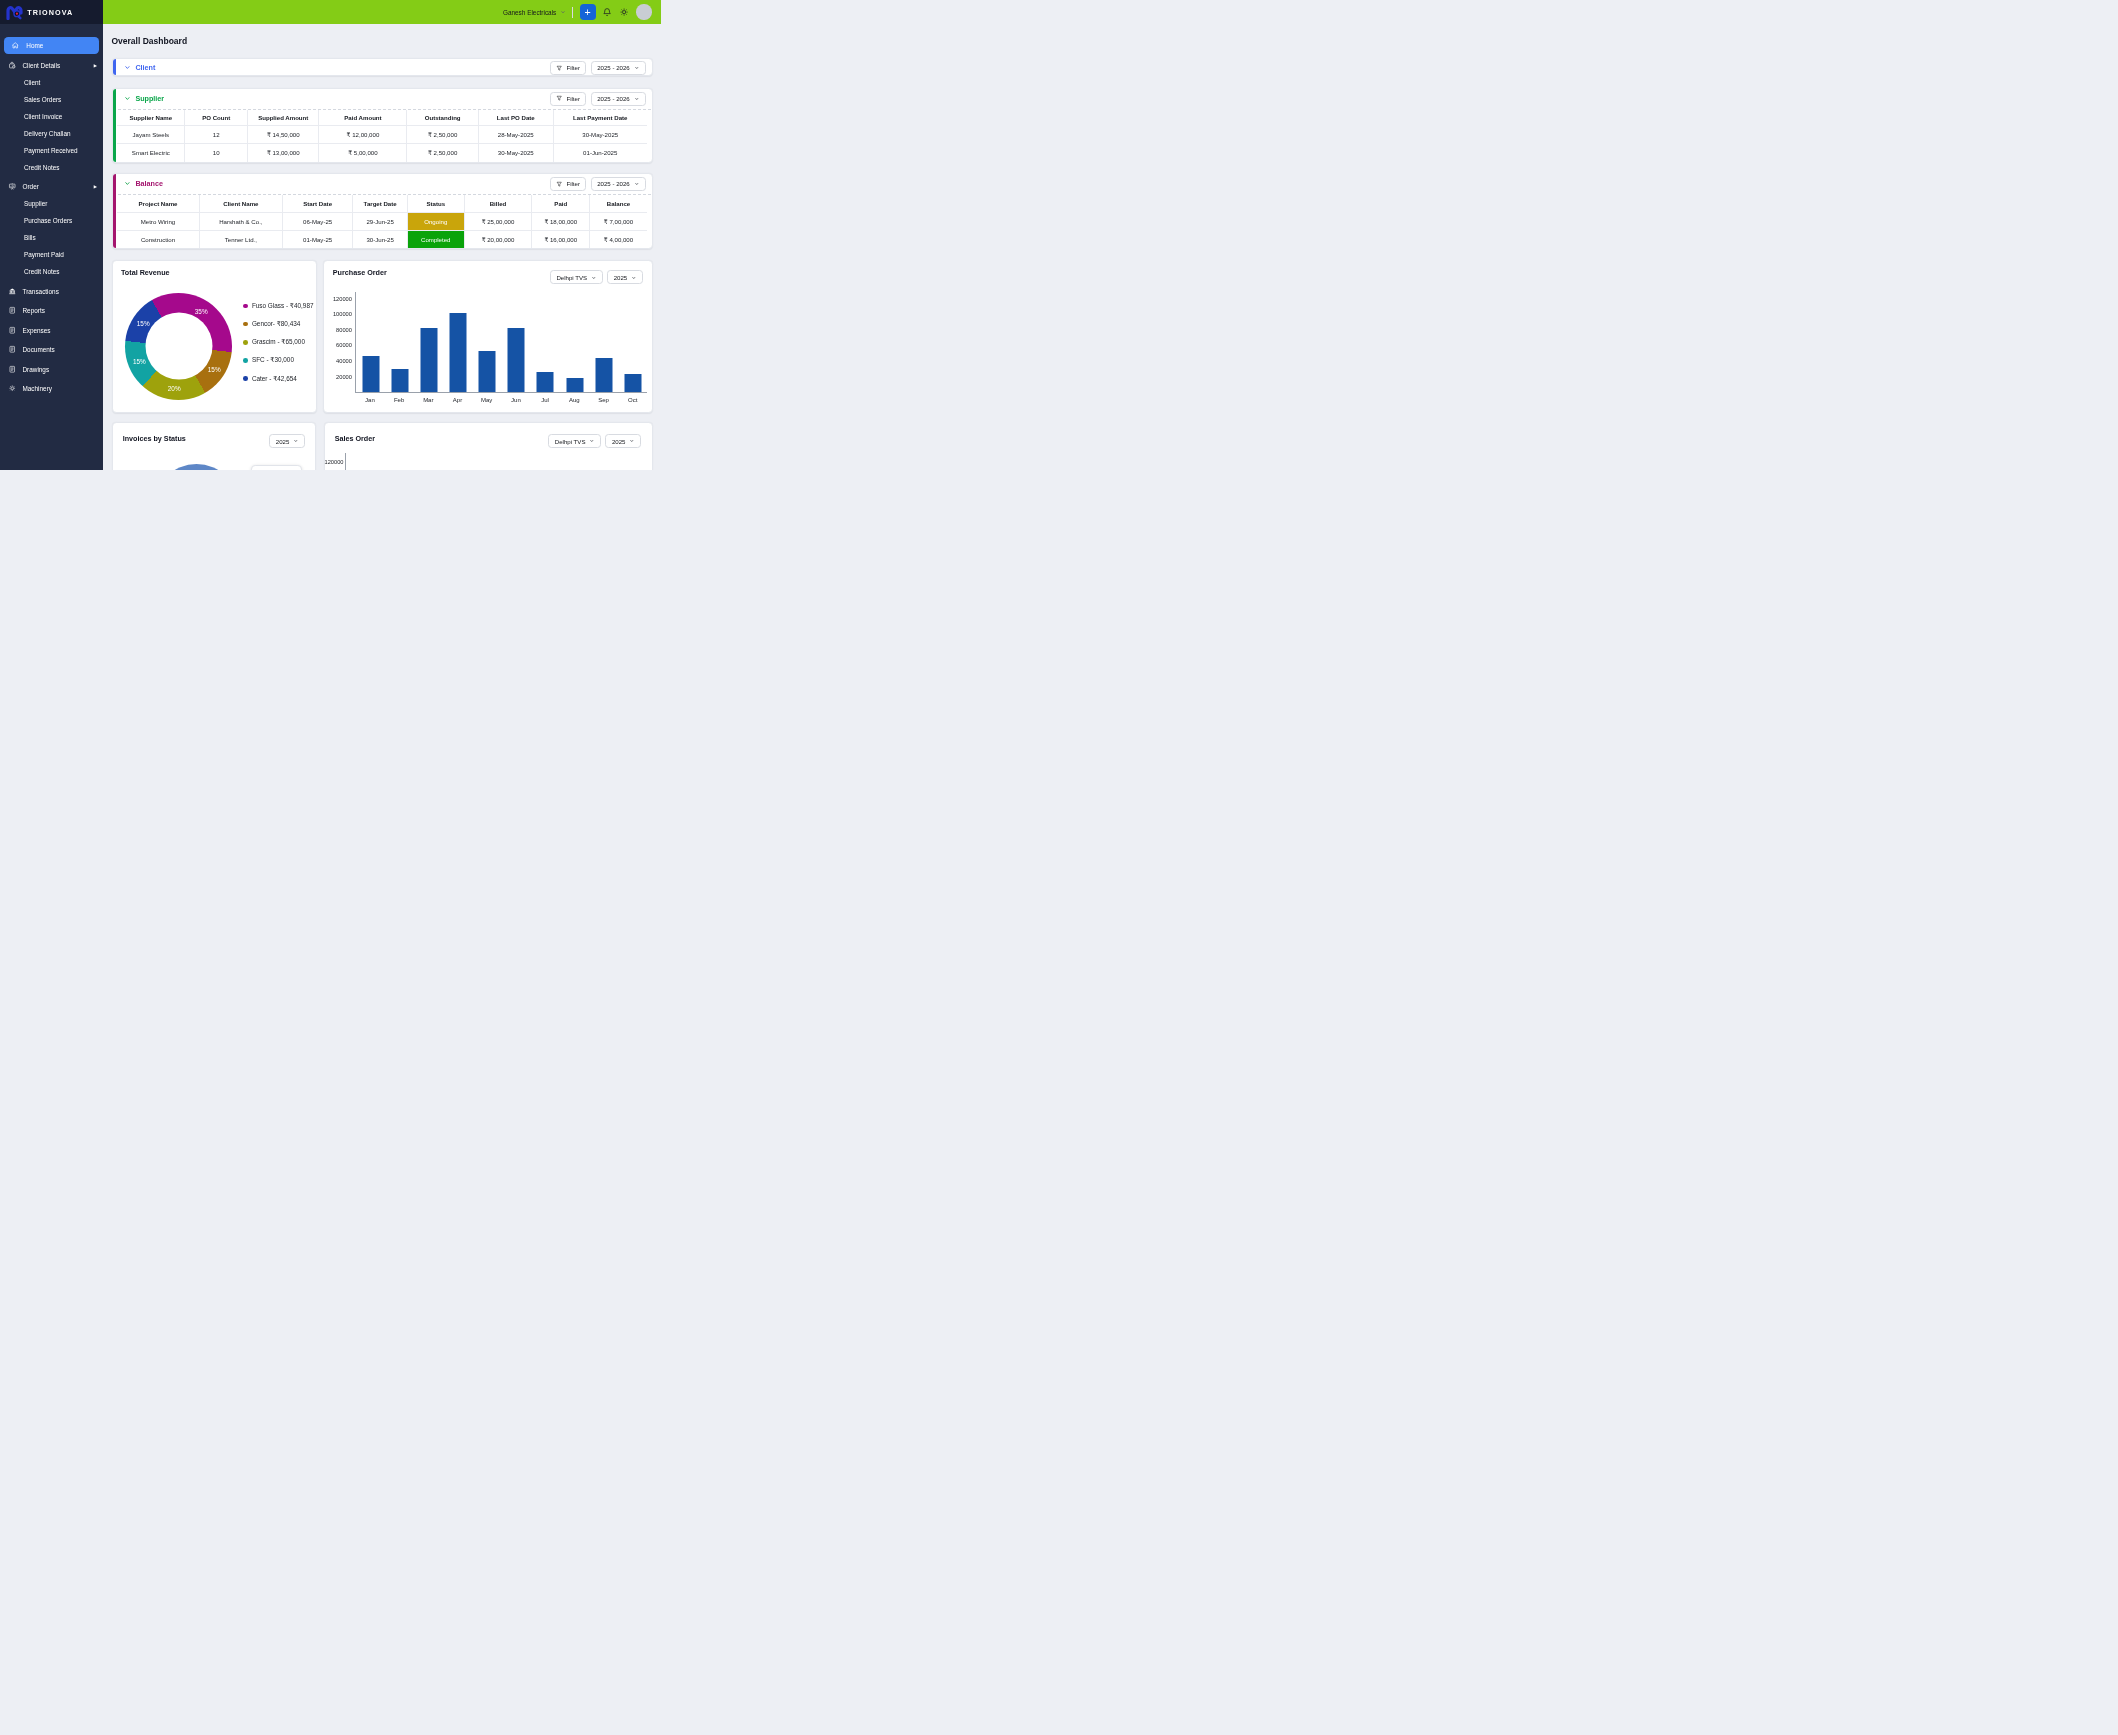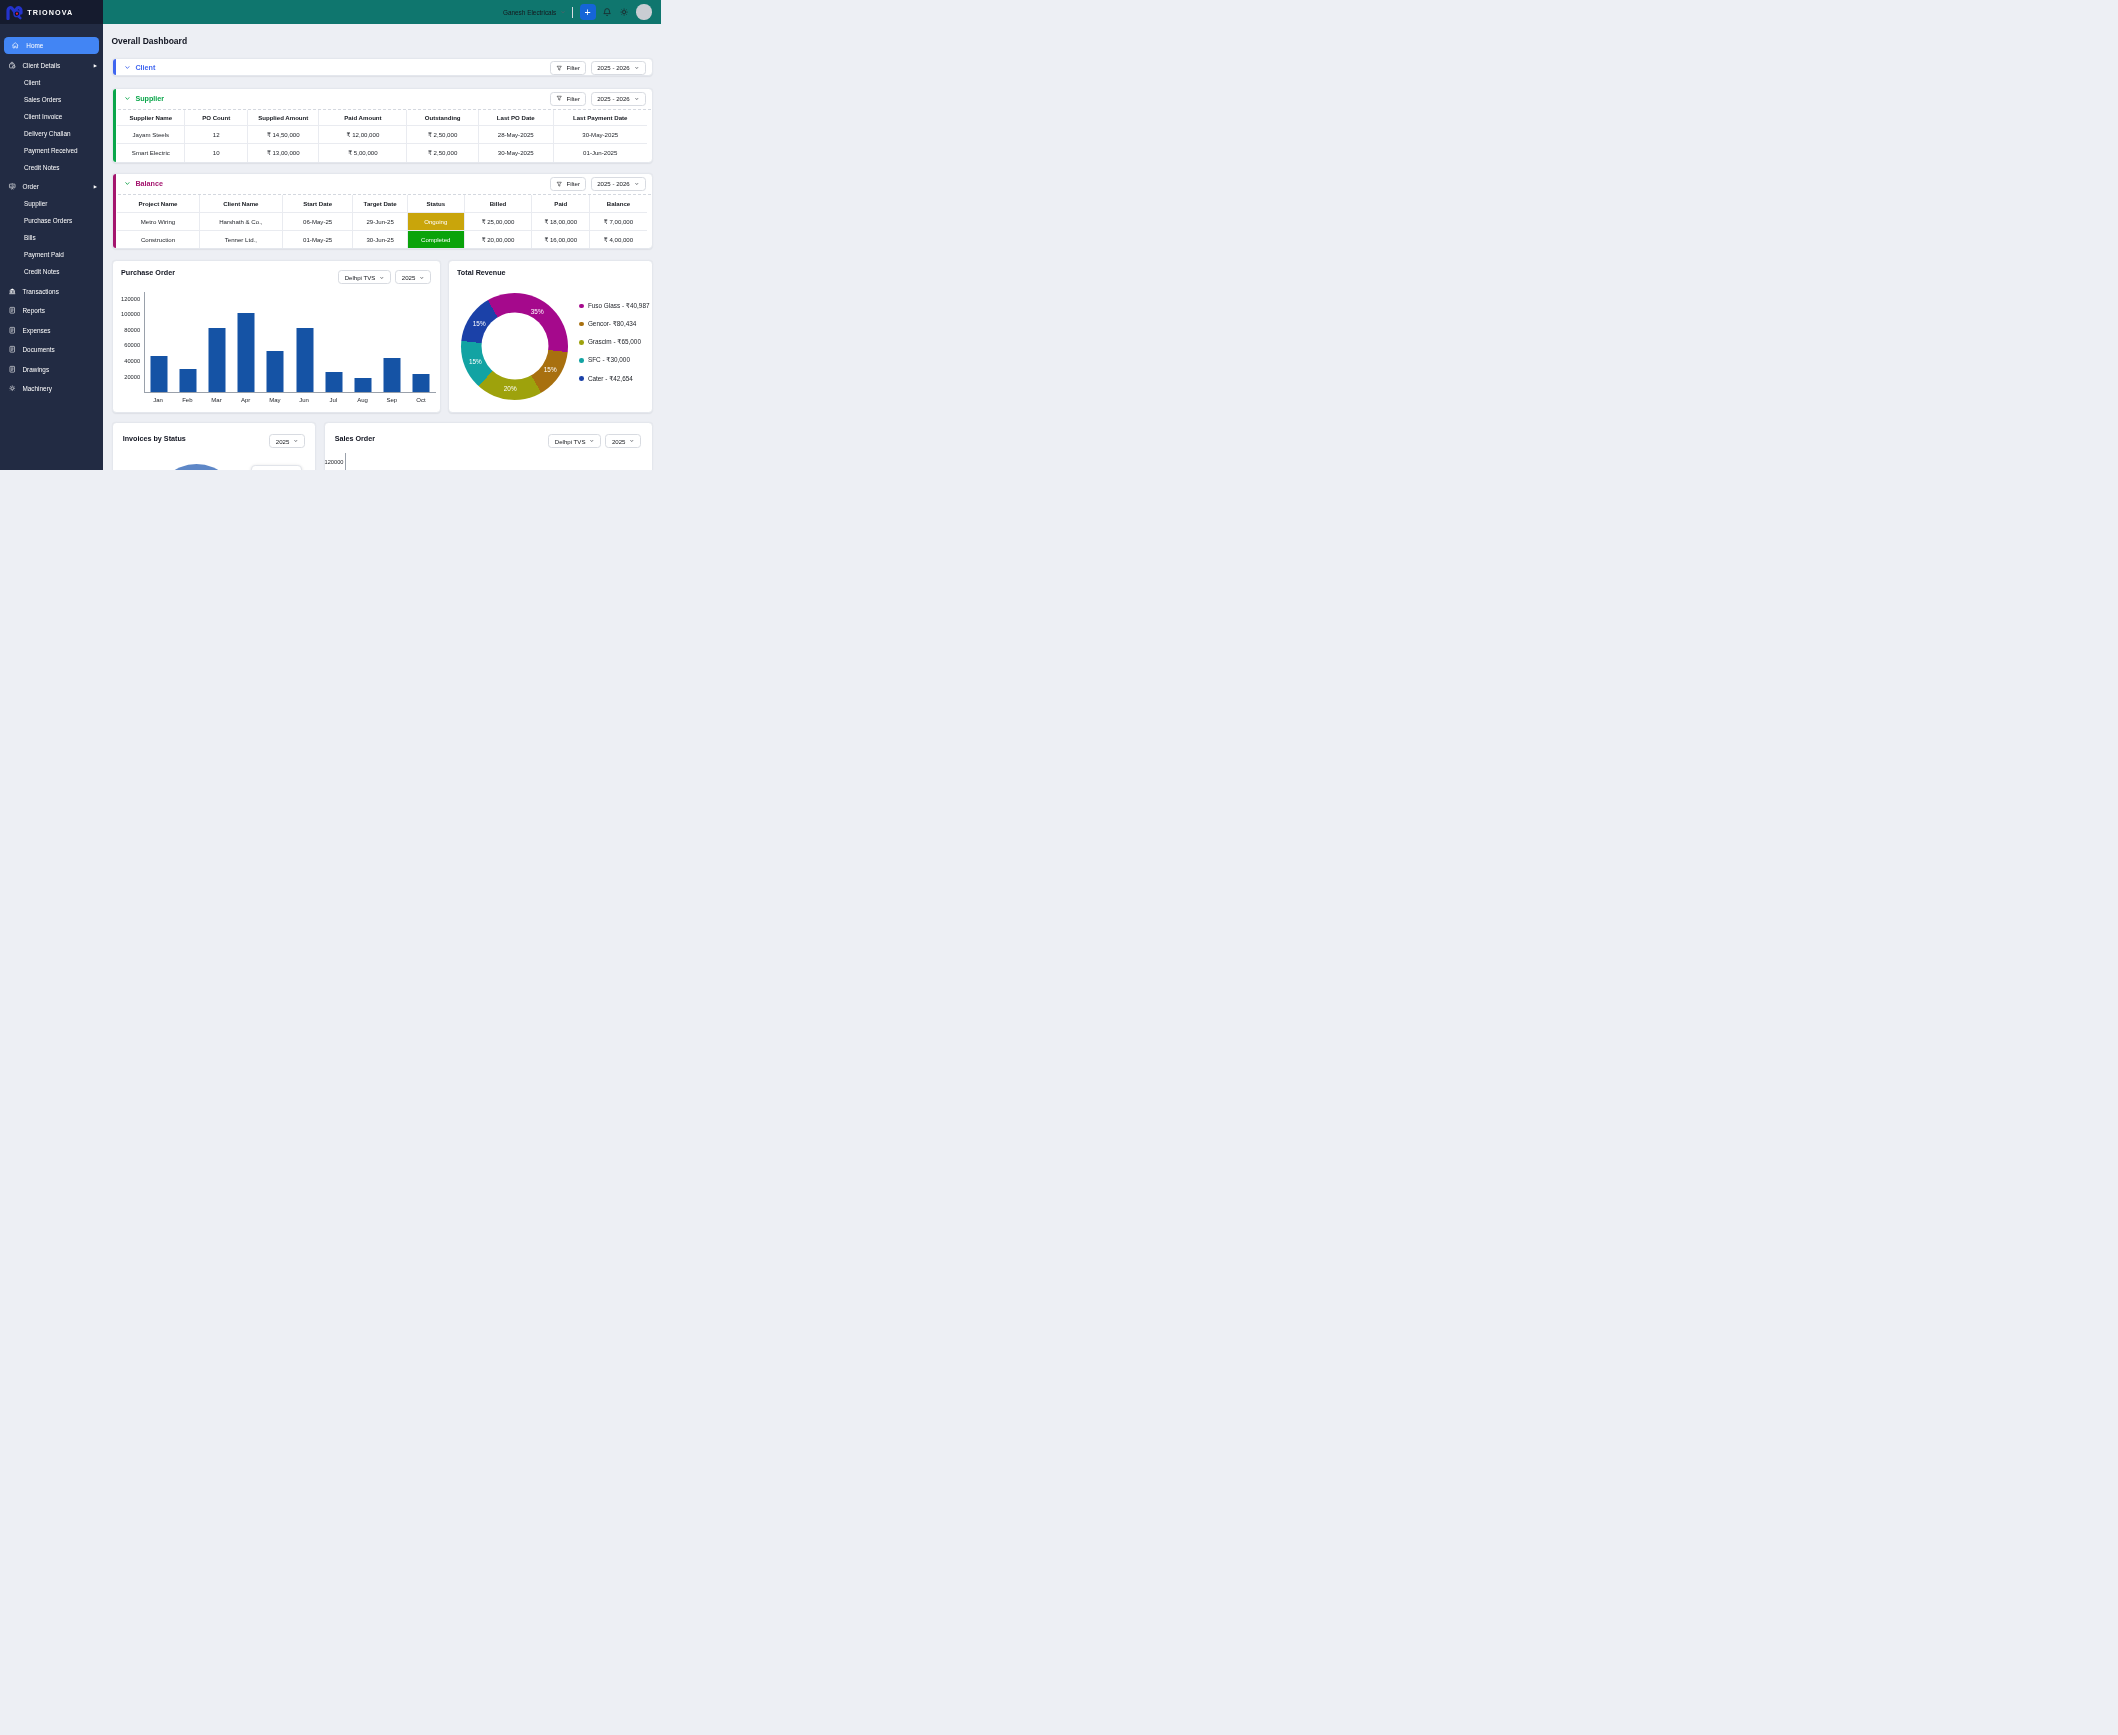--- a/index.html
+++ b/index.html
@@ -1,20 +1,20 @@
 <!DOCTYPE html>
 <html style="font-size:6.8px"><head>
 <meta charset="utf-8">
 <style>
   *{margin:0;padding:0;box-sizing:border-box}
   html,body{width:661px;height:470px;overflow:hidden}
   body{font-family:"Liberation Sans","DejaVu Sans",sans-serif;background:#edeff4;position:relative;color:#15181e}
 
   
-  .topbar{position:absolute;top:0;left:0;width:661px;height:24px;background:#0f766e;display:flex;z-index:6}
+  .topbar{position:absolute;top:0;left:0;width:661px;height:24px;background:#84cc16;display:flex;z-index:6}
   .brand{width:103px;height:24px;background:#151b2e;display:flex;align-items:center;gap:4.2px;padding-left:6px;flex:none}
   .brand-name{color:#fff;font-weight:bold;font-size:7.2px;letter-spacing:1.1px}
   .topbar-right{flex:1;display:flex;align-items:center;justify-content:flex-end;gap:6.8px;padding-right:9.3px}
   .org{display:flex;align-items:center;gap:3.4px;font-size:6.4px;color:#16181d;cursor:pointer}
   .vdiv{width:0.4px;height:11px;background:#d9dbe1}
   .add-btn{width:16px;height:16px;border-radius:3.8px;background:#1565d8;color:#fff;font-size:10.6px;line-height:1;display:flex;align-items:center;justify-content:center;border:none;cursor:pointer}
   .icon-btn{background:none;border:none;display:flex;align-items:center;cursor:pointer}
   .avatar{width:15.3px;height:15.3px;border-radius:50%;background:#c9cdd3}
 
   
@@ -447,20 +447,59 @@
             <td class="status-cell" style="background: rgb(10, 163, 10);">Completed</td>
             <td>₹ 20,00,000</td>
             <td>₹ 16,00,000</td>
             <td>₹ 4,00,000</td>
           </tr>
         </tbody>
       </table>
   </section>
 
   <div class="charts-row">
+    <section class="card chart-card rev-card">
+      <div class="card-title">Total Revenue</div>
+      <div class="rev-body">
+        <div class="donut-wrap">
+          <div class="donut" id="donut" style="background: conic-gradient(from -30deg, rgb(165, 9, 140) 0%, rgb(165, 9, 140) 35%, rgb(168, 112, 15) 35%, rgb(168, 112, 15) 50%, rgb(158, 162, 12) 50%, rgb(158, 162, 12) 70%, rgb(18, 163, 163) 70%, rgb(18, 163, 163) 85%, rgb(27, 65, 168) 85%, rgb(27, 65, 168) 100%);"></div>
+          <div class="donut-hole"></div>
+          <div id="donut-labels">
+              <div class="dlabel" style="left: 76px; top: 18px;">35%</div>
+              <div class="dlabel" style="left: 89px; top: 76px;">15%</div>
+              <div class="dlabel" style="left: 49px; top: 95px;">20%</div>
+              <div class="dlabel" style="left: 14.2px; top: 68px;">15%</div>
+              <div class="dlabel" style="left: 18px; top: 30.5px;">15%</div>
+            </div>
+        </div>
+        <div class="legend" id="donut-legend">
+            <div class="leg-item">
+              <span class="leg-dot" style="background: rgb(165, 9, 140);"></span>
+              <span>Fuso Glass - ₹40,987</span>
+            </div>
+            <div class="leg-item">
+              <span class="leg-dot" style="background: rgb(168, 112, 15);"></span>
+              <span>Gencor- ₹80,434</span>
+            </div>
+            <div class="leg-item">
+              <span class="leg-dot" style="background: rgb(158, 162, 12);"></span>
+              <span>Grascim - ₹65,000</span>
+            </div>
+            <div class="leg-item">
+              <span class="leg-dot" style="background: rgb(18, 163, 163);"></span>
+              <span>SFC - ₹30,000</span>
+            </div>
+            <div class="leg-item">
+              <span class="leg-dot" style="background: rgb(27, 65, 168);"></span>
+              <span>Cater - ₹42,654</span>
+            </div>
+          </div>
+      </div>
+    </section>
+
     <section class="card chart-card po-card">
       <div class="po-head">
         <div class="card-title">Purchase Order</div>
         <div class="po-selects">
           <div class="select">
             <span>Delhpi TVS</span>
             <span style="display:flex">
               <svg width="5.5" height="5.5" viewBox="0 0 16 16" fill="none" stroke="#33373e" stroke-width="1.8">
                   <path d="M4 6 L8 10.5 L12 6"></path>
                 </svg>
@@ -522,59 +561,20 @@
           <div class="xl">Mar</div>
           <div class="xl">Apr</div>
           <div class="xl">May</div>
           <div class="xl">Jun</div>
           <div class="xl">Jul</div>
           <div class="xl">Aug</div>
           <div class="xl">Sep</div>
           <div class="xl">Oct</div>
         </div>
     </section>
-
-    <section class="card chart-card rev-card">
-      <div class="card-title">Total Revenue</div>
-      <div class="rev-body">
-        <div class="donut-wrap">
-          <div class="donut" id="donut" style="background: conic-gradient(from -30deg, rgb(165, 9, 140) 0%, rgb(165, 9, 140) 35%, rgb(168, 112, 15) 35%, rgb(168, 112, 15) 50%, rgb(158, 162, 12) 50%, rgb(158, 162, 12) 70%, rgb(18, 163, 163) 70%, rgb(18, 163, 163) 85%, rgb(27, 65, 168) 85%, rgb(27, 65, 168) 100%);"></div>
-          <div class="donut-hole"></div>
-          <div id="donut-labels">
-              <div class="dlabel" style="left: 76px; top: 18px;">35%</div>
-              <div class="dlabel" style="left: 89px; top: 76px;">15%</div>
-              <div class="dlabel" style="left: 49px; top: 95px;">20%</div>
-              <div class="dlabel" style="left: 14.2px; top: 68px;">15%</div>
-              <div class="dlabel" style="left: 18px; top: 30.5px;">15%</div>
-            </div>
-        </div>
-        <div class="legend" id="donut-legend">
-            <div class="leg-item">
-              <span class="leg-dot" style="background: rgb(165, 9, 140);"></span>
-              <span>Fuso Glass - ₹40,987</span>
-            </div>
-            <div class="leg-item">
-              <span class="leg-dot" style="background: rgb(168, 112, 15);"></span>
-              <span>Gencor- ₹80,434</span>
-            </div>
-            <div class="leg-item">
-              <span class="leg-dot" style="background: rgb(158, 162, 12);"></span>
-              <span>Grascim - ₹65,000</span>
-            </div>
-            <div class="leg-item">
-              <span class="leg-dot" style="background: rgb(18, 163, 163);"></span>
-              <span>SFC - ₹30,000</span>
-            </div>
-            <div class="leg-item">
-              <span class="leg-dot" style="background: rgb(27, 65, 168);"></span>
-              <span>Cater - ₹42,654</span>
-            </div>
-          </div>
-      </div>
-    </section>
   </div>
 
   <div class="bottom-row">
     <section class="card inv-card">
       <div class="bot-head">
         <div class="card-title">Invoices by Status</div>
         <div class="bot-selects">
           <div class="select">
             <span>2025</span>
             <span style="display:flex">

